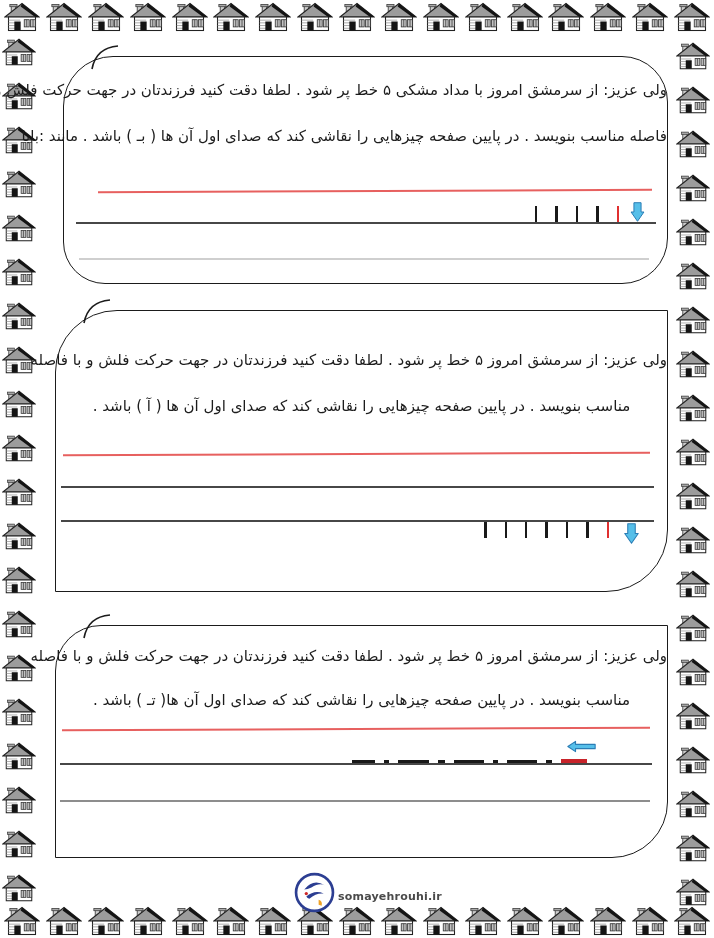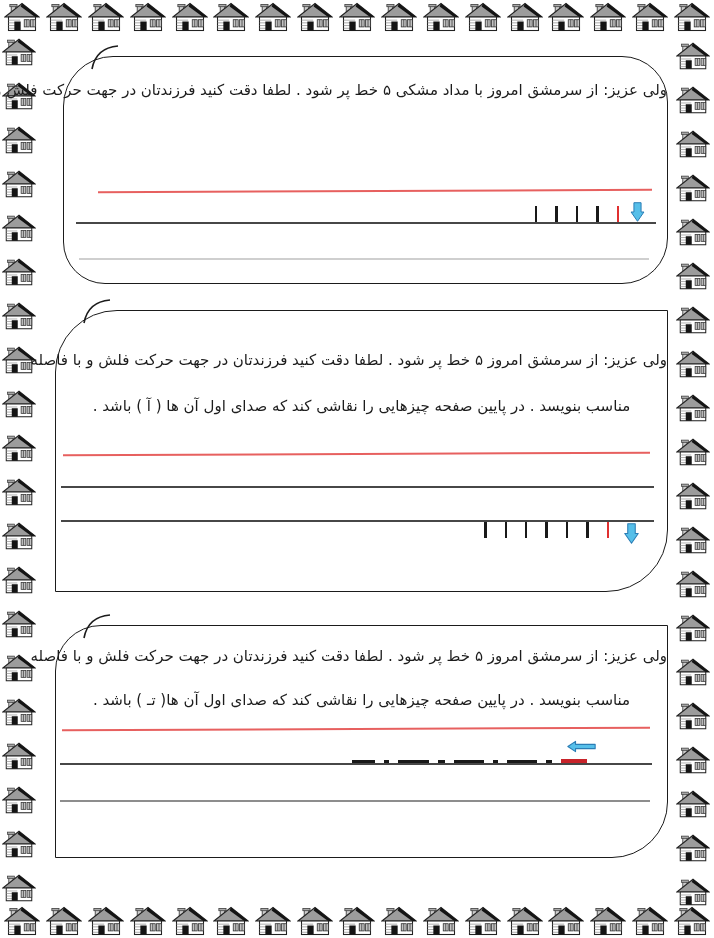--- a/index.html
+++ b/index.html
@@ -1260,20 +1260,21 @@
         <line x1="32.25" y1="19" x2="32.25" y2="27" stroke="#333" stroke-width="0.8"></line>
       </svg>
     </div>
 
   <div class="panel panel1">
     <svg class="flick" viewBox="0 0 30 26">
       <path d="M2,25 C5,9 15,3 28,2" fill="none" stroke="#1b1b1b" stroke-width="1.6"></path>
     </svg>
     <div class="instructions">
       <div class="iline">ولی عزیز: از سرمشق امروز  با مداد مشکی ۵ خط پر شود . لطفا دقت کنید فرزندتان در جهت حرکت فلش و با</div>
+      <div class="iline">فاصله مناسب بنویسد . در پایین صفحه چیزهایی را نقاشی کند که  صدای اول آن ها ( بـ ) باشد .  مانند :بابا</div>
     </div>
     <div class="wline red p1-red"></div>
     <div class="ticks p1-ticks">
         <span class="tick"></span>
         <span class="tick"></span>
         <span class="tick"></span>
         <span class="tick"></span>
         <span class="tick red"></span>
       </div>
     <svg class="arrow p1-arrow" viewBox="0 0 20 28">
@@ -1328,14 +1329,24 @@
         <span class="dash" style="width:30px"></span>
         <span class="dash" style="width:5px"></span>
         <span class="dash" style="width:30px"></span>
         <span class="dash" style="width:6px"></span>
         <span class="dash red" style="width:26px"></span>
       </div>
     <div class="wline dark p3-dark"></div>
     <div class="wline gray p3-gray"></div>
   </div>
 
+  <div class="watermark">
+    <svg class="logo" viewBox="0 0 40 40">
+      <circle cx="20" cy="20" r="18" fill="#ffffff" stroke="#2c3e92" stroke-width="2.6"></circle>
+      <path d="M10,17 Q19,6 30,13 Q25,10 17,15 Q13,17 10,17 Z" fill="#2c3e92"></path>
+      <path d="M12,24 Q20,17 29,21 Q22,20 15,26 Q13,26 12,24 Z" fill="#2c3e92"></path>
+      <path d="M24,27 q4,1 3,6 l-3,-1 z" fill="#f0a224"></path>
+      <circle cx="12" cy="21" r="1.6" fill="#cf2727"></circle>
+    </svg>
+    <span class="wm-text">somayehrouhi.ir</span>
+  </div>
 
 </div>
 
 </body></html>

